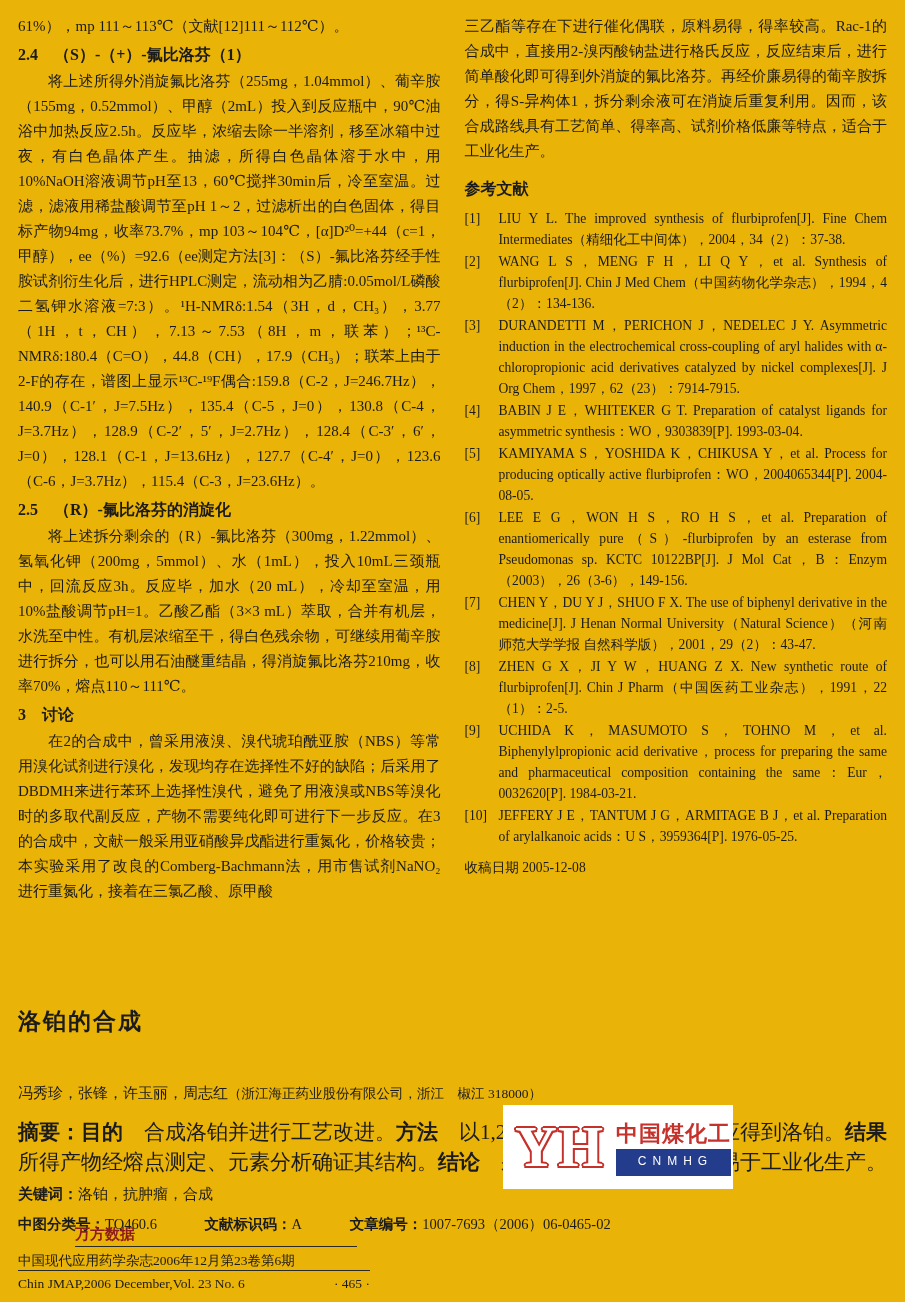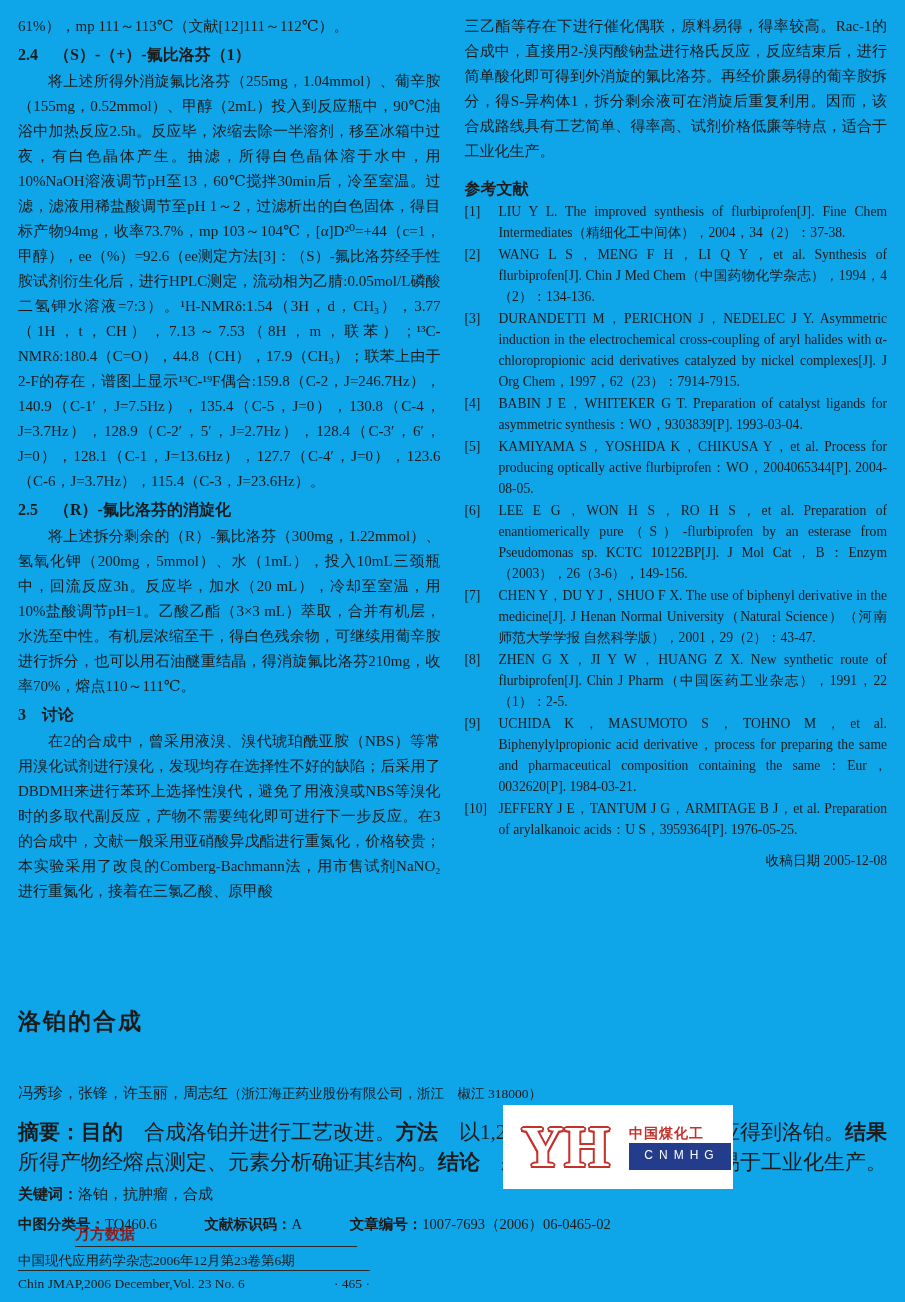--- a/index.html
+++ b/index.html
@@ -1,42 +1,42 @@
 <!DOCTYPE html>
 <html><head>
 <meta charset="utf-8">
 <style>
   html,body { margin:0; padding:0; background:#e8e8e8; }
   .page {
     position:relative;
     width:905px; height:1302px;
     margin:0 auto;
-    background:#0ea5e9;
+    background:#eab308;
     font-family:"Liberation Serif","DejaVu Serif",serif;
     color:#1b1b1b;
     overflow:hidden;
   }
   .content { position:absolute; left:18px; top:14px; width:869px; }
 
   
   .two-col { display:flex; gap:24px; height:950px; overflow:hidden; }
   .col { width:423px; font-size:15px; line-height:25px; text-align:justify; }
   .para { margin:0; }
   .indent { text-indent:2em; }
   .sec-heading {
     margin:3px 0 2px 0;
     font-weight:bold;
     font-size:16px;
   }
-  .refs-heading { margin-top:12px; margin-bottom:0; }
+  .refs-heading { margin-top:12px; margin-bottom:7px; }
   .refs { font-size:13.6px; line-height:21px; }
   .ref { display:flex; margin:0 0 1px 0; }
   .ref-num { flex:none; width:34px; }
   .ref-text { flex:1; text-align:justify; }
-  .received { margin:8px 0 0 0; text-align:right; font-size:13.6px; }
+  .received { margin:8px 0 0 0; text-align:left; font-size:13.6px; }
 
   
   .article2 { position:relative; }
   .a2-title {
     margin:42px 0 0 0;
     font-size:23px; line-height:32px;
     font-weight:bold; letter-spacing:2px;
   }
   .a2-authors { margin:44px 0 0 0; font-size:15px; line-height:22px; }
   .affil { font-size:13.5px;margin-top:18px; }
@@ -60,21 +60,21 @@
     width:126px; text-align:center;
     font-size:58px; line-height:80px; font-weight:bold;
     color:#ffffff;
     text-shadow:
       2px 0 0 #c5312b, -2px 0 0 #c5312b, 0 2px 0 #c5312b, 0 -2px 0 #c5312b,
       1.5px 1.5px 0 #c5312b, -1.5px -1.5px 0 #c5312b,
       1.5px -1.5px 0 #c5312b, -1.5px 1.5px 0 #c5312b;
     letter-spacing:1px;
   }
   .wm-right { flex:1; display:flex; flex-direction:column; justify-content:space-between; padding:4px 2px 4px 0; }
-  .wm-cn { color:#c5312b; font-weight:bold; font-size:14px; letter-spacing:1px; white-space:nowrap; }
+  .wm-cn { color:#c5312b; font-weight:bold; font-size:22px; letter-spacing:1px; white-space:nowrap; }
   .wm-bar {
     background:#233c8c; color:#ffffff;
     font-family:"Liberation Sans","DejaVu Sans",sans-serif;
     font-size:12px; letter-spacing:6px; text-align:center;
     padding:5px 0 8px 4px;
   }
 
   
   .footer { position:absolute; left:18px; right:18px; bottom:10px;margin-top:37px; }
   .wanfang {

